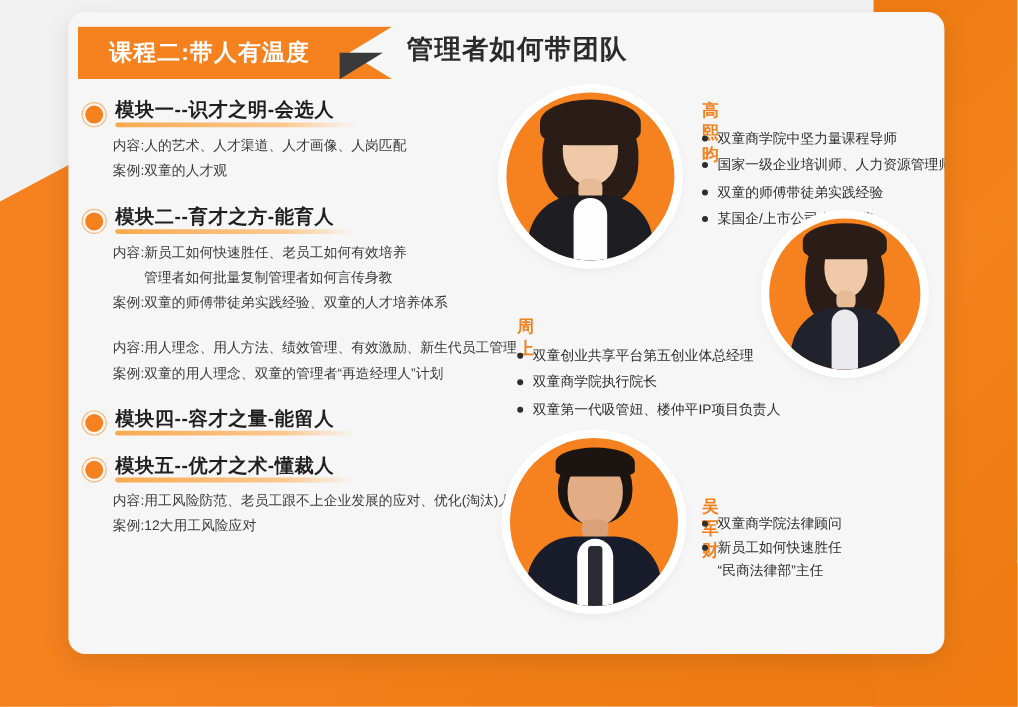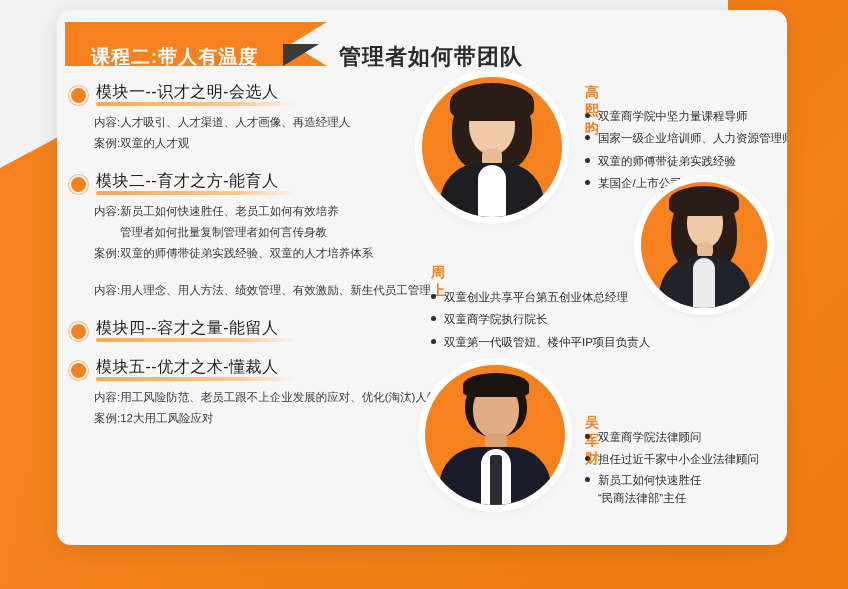--- a/index.html
+++ b/index.html
@@ -38,49 +38,49 @@
     box-shadow:0 6px 22px rgba(0,0,0,.10);
     overflow:hidden;
   }
 
   
   .header{position:absolute; left:0; top:12px; width:730px; height:48px;}
   .ribbon{
     position:absolute; left:8px; top:0; width:262px; height:44px;
     background:#f5821f;
     clip-path:polygon(0 0, 262px 0, 226px 22px, 262px 44px, 0 44px);
-    display:flex; align-items:flex-end;
+    display:flex; align-items:center;
   }
   .ribbon-label{
     color:#ffffff; font-size:19px; font-weight:bold; letter-spacing:1px;
     margin-left:26px; line-height:1;
   }
   .ribbon-notch{
     position:absolute; left:226px; top:22px; width:0;height:0;
     border-left:36px solid #3a3a3a;
     border-top:0 solid transparent;
     border-bottom:22px solid transparent;
   }
   .header-title{
-    position:absolute; left:282px; top:20px;
+    position:absolute; left:282px; top:4px;
     font-size:22px; font-weight:bold; color:#2b2b2b; letter-spacing:1px;
   }
 
   
   .modules{position:absolute; left:14px; top:72px; width:372px;}
   .module{position:relative; margin-bottom:16px;}
   .module-head{display:flex; align-items:flex-start;}
   .bullet{
     width:11px;height:11px;border-radius:50%;
     border:2px solid #f5821f; background:#f5821f;
     box-shadow:0 0 0 2px #f6f6f6, 0 0 0 3px #f9b87a;
     margin-top:6px; margin-right:10px; flex:0 0 auto;
   }
   .module-title{
-    font-size:16px; font-weight:normal; color:#1f1f1f; letter-spacing:.5px;
+    font-size:16px; font-weight:bold; color:#1f1f1f; letter-spacing:.5px;
     display:inline-block; position:relative; padding-bottom:2px;
   }
   .module-title::after{
     content:""; position:absolute; left:0; right:-18px; bottom:-1px; height:4px;
     background:linear-gradient(90deg,#f9a94e 0%,#fbc890 70%,rgba(251,200,144,0) 100%);
     border-radius:2px;
   }
   .module-lines{margin-left:23px; margin-top:7px;}
   .mline{font-size:11.5px; color:#3a3a3a; line-height:1.85; white-space:nowrap;}
   .mline.indent{padding-left:26px;}
@@ -140,40 +140,41 @@
     </div>
 
     <div class="modules">
 
       <div class="module">
         <div class="module-head">
           <span class="bullet"></span>
           <span class="module-title">模块一--识才之明-会选人</span>
         </div>
         <div class="module-lines">
-          <div class="mline">内容:人才吸引、人才渠道、人才画像、再造经理人</div>
+          <div class="mline">内容:人的艺术、人才渠道、人才画像、人岗匹配</div>
           <div class="mline">案例:双童的人才观</div>
         </div>
       </div>
 
       <div class="module">
         <div class="module-head">
           <span class="bullet"></span>
           <span class="module-title">模块二--育才之方-能育人</span>
         </div>
         <div class="module-lines">
           <div class="mline">内容:新员工如何快速胜任、老员工如何有效培养</div>
           <div class="mline indent">管理者如何批量复制管理者如何言传身教</div>
           <div class="mline">案例:双童的师傅带徒弟实践经验、双童的人才培养体系</div>
         </div>
       </div>
 
       <div class="module">
         <div class="module-lines">
           <div class="mline">内容:用人理念、用人方法、绩效管理、有效激励、新生代员工管理</div>
+          <div class="mline">案例:双童的用人理念、双童的管理者“再造经理人”计划</div>
         </div>
       </div>
 
       <div class="module">
         <div class="module-head">
           <span class="bullet"></span>
           <span class="module-title">模块四--容才之量-能留人</span>
         </div>
       </div>
 
@@ -237,21 +238,20 @@
           <div class="hair" style="left:38px;top:8px;width:66px;height:24px;border-radius:50% 50% 20% 20%;background:#1b1410;"></div>
           <div class="neck" style="left:60px;top:68px;width:22px;height:16px;background:#d8a178;"></div>
           <div class="suit" style="left:14px;top:82px;width:112px;height:64px;background:#191c2a;"></div>
           <div class="shirt" style="left:56px;top:84px;width:30px;height:60px;border-radius:15px 15px 0 0;"></div>
           <div class="tie" style="left:65px;top:90px;width:12px;height:54px;border-radius:3px;"></div>
         </div>
       </div>
       <div class="pname" style="left:528px; top:404px;">吴军财</div>
       <div class="plist" style="left:528px; top:416px;">
         <div class="pitem">双童商学院法律顾问</div>
-        <div class="pitem">担任过近千家中小企业法律顾问</div>
         <div class="pitem two-line">
           <span>新员工如何快速胜任</span>
           <span class="sub">“民商法律部”主任</span>
         </div>
       </div>
     </div>
 
   </div>
 </div>
 

